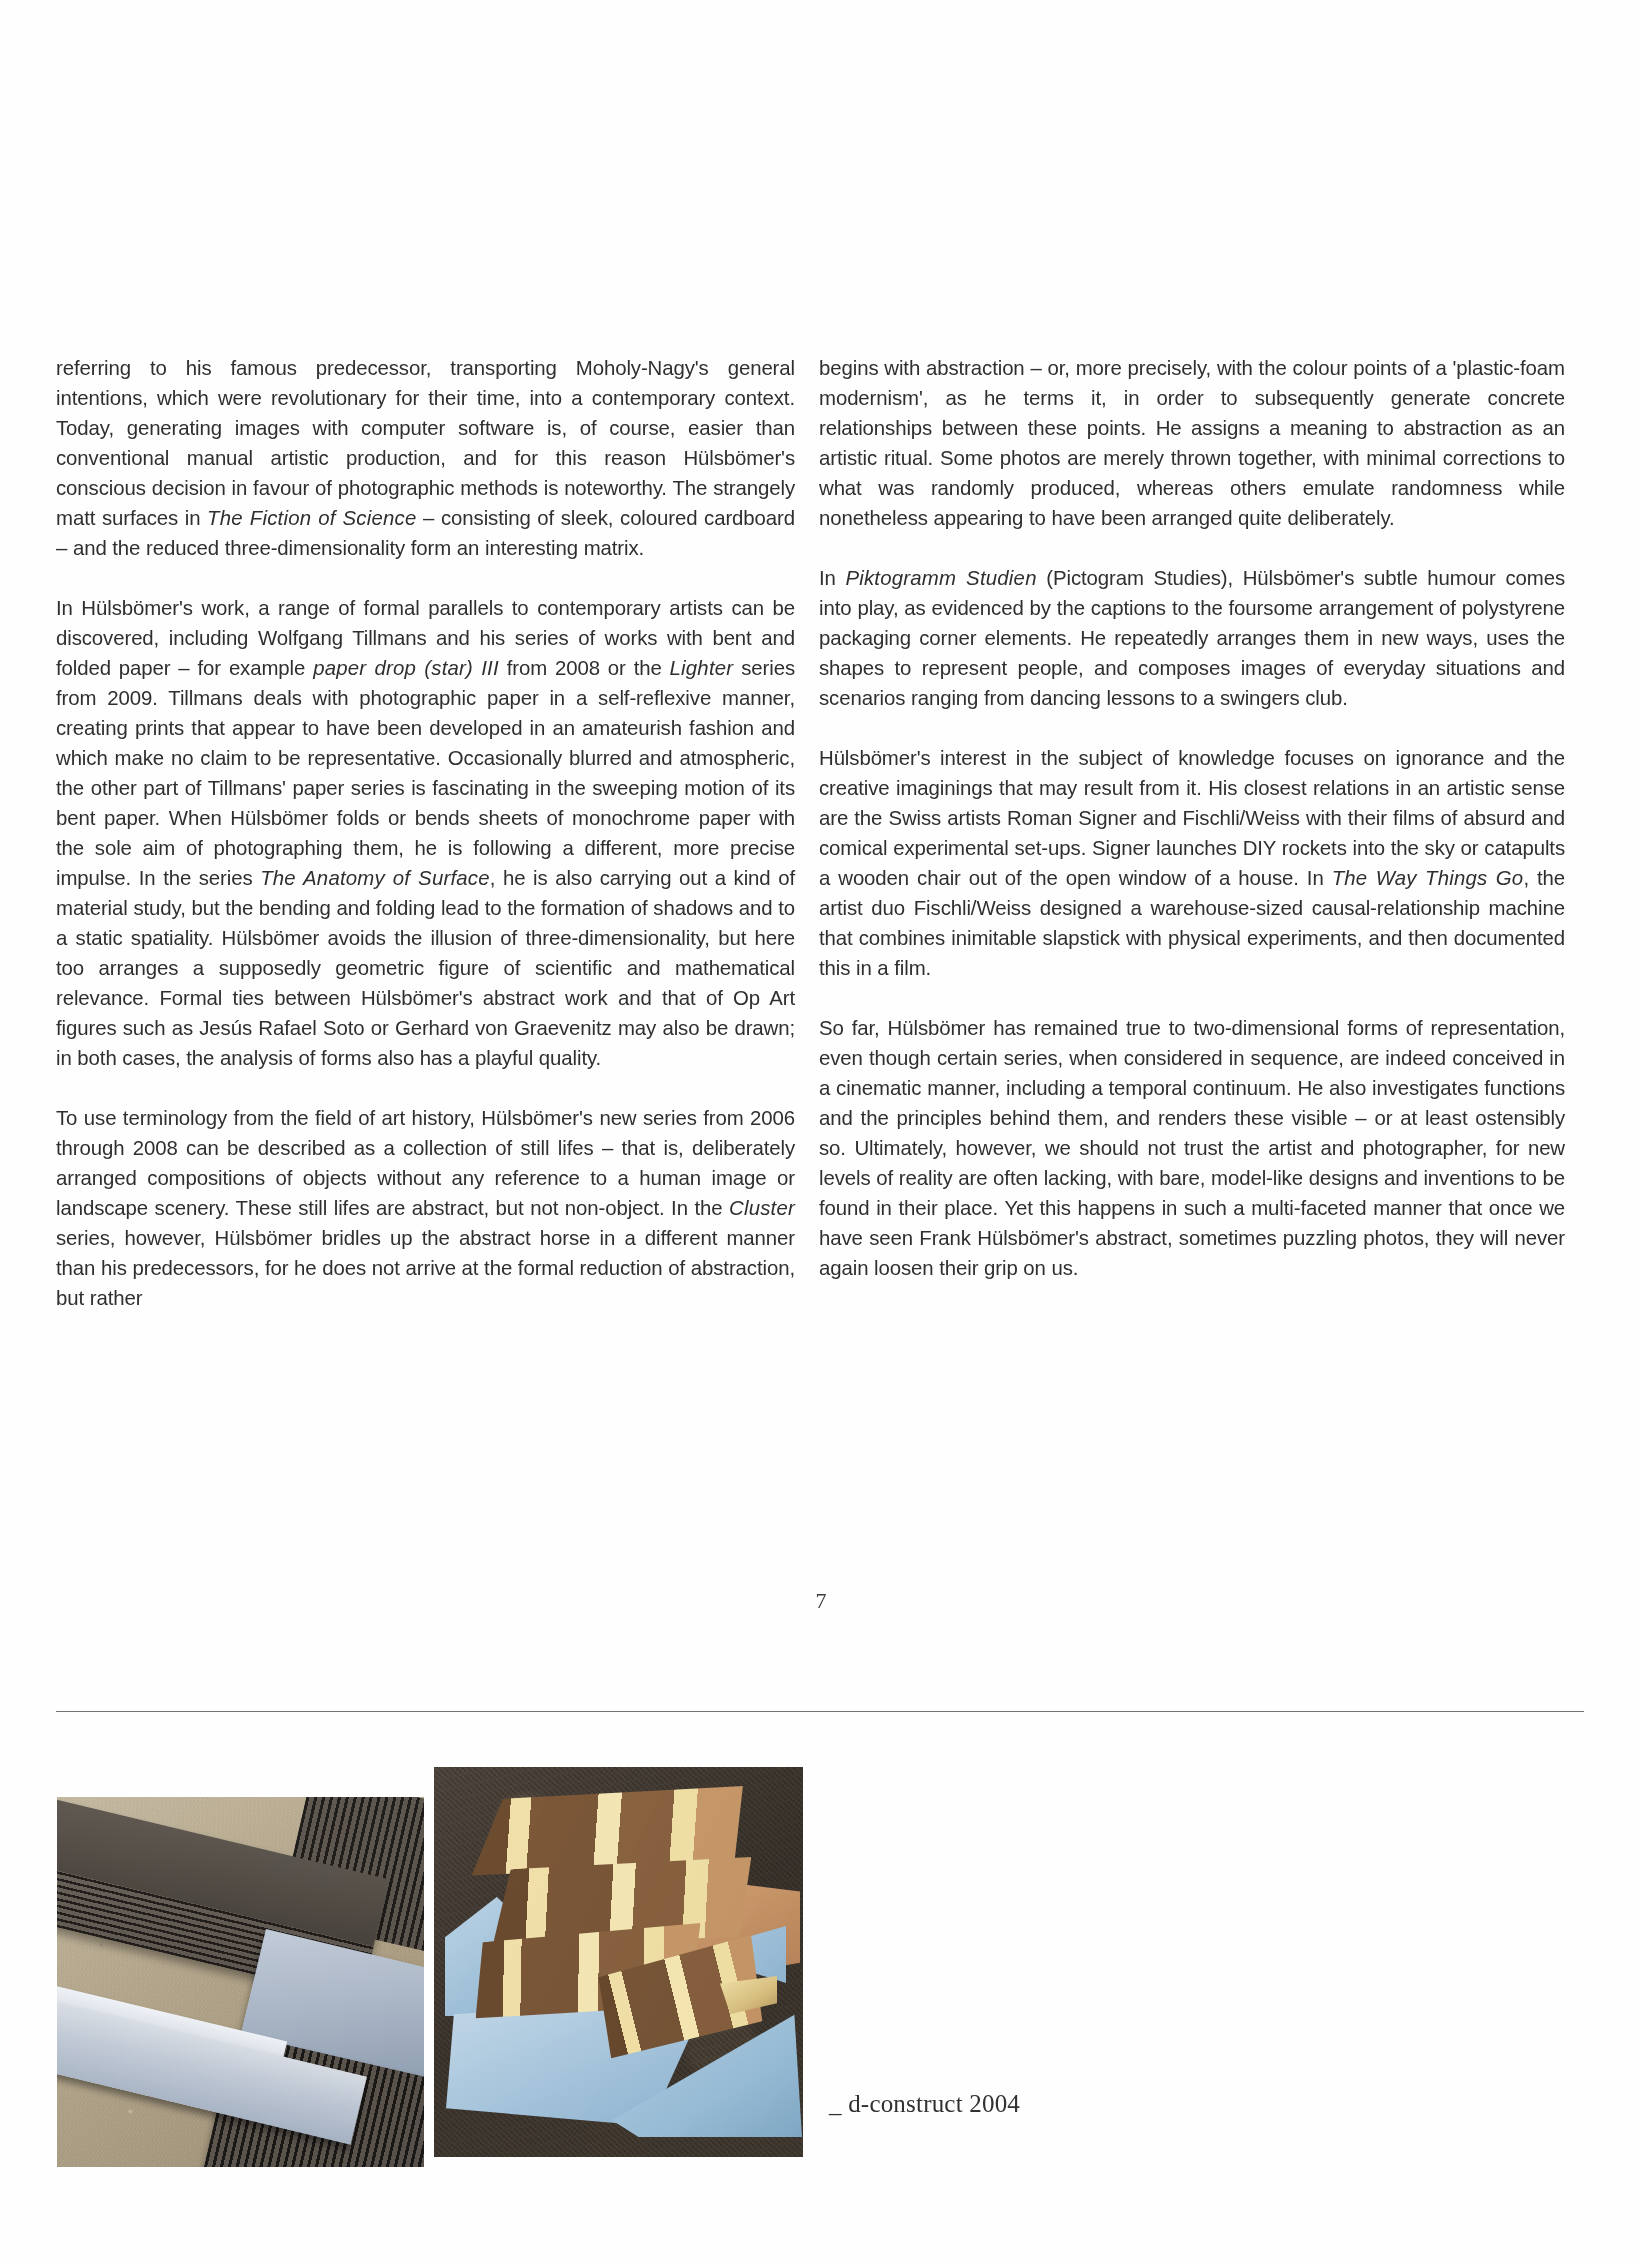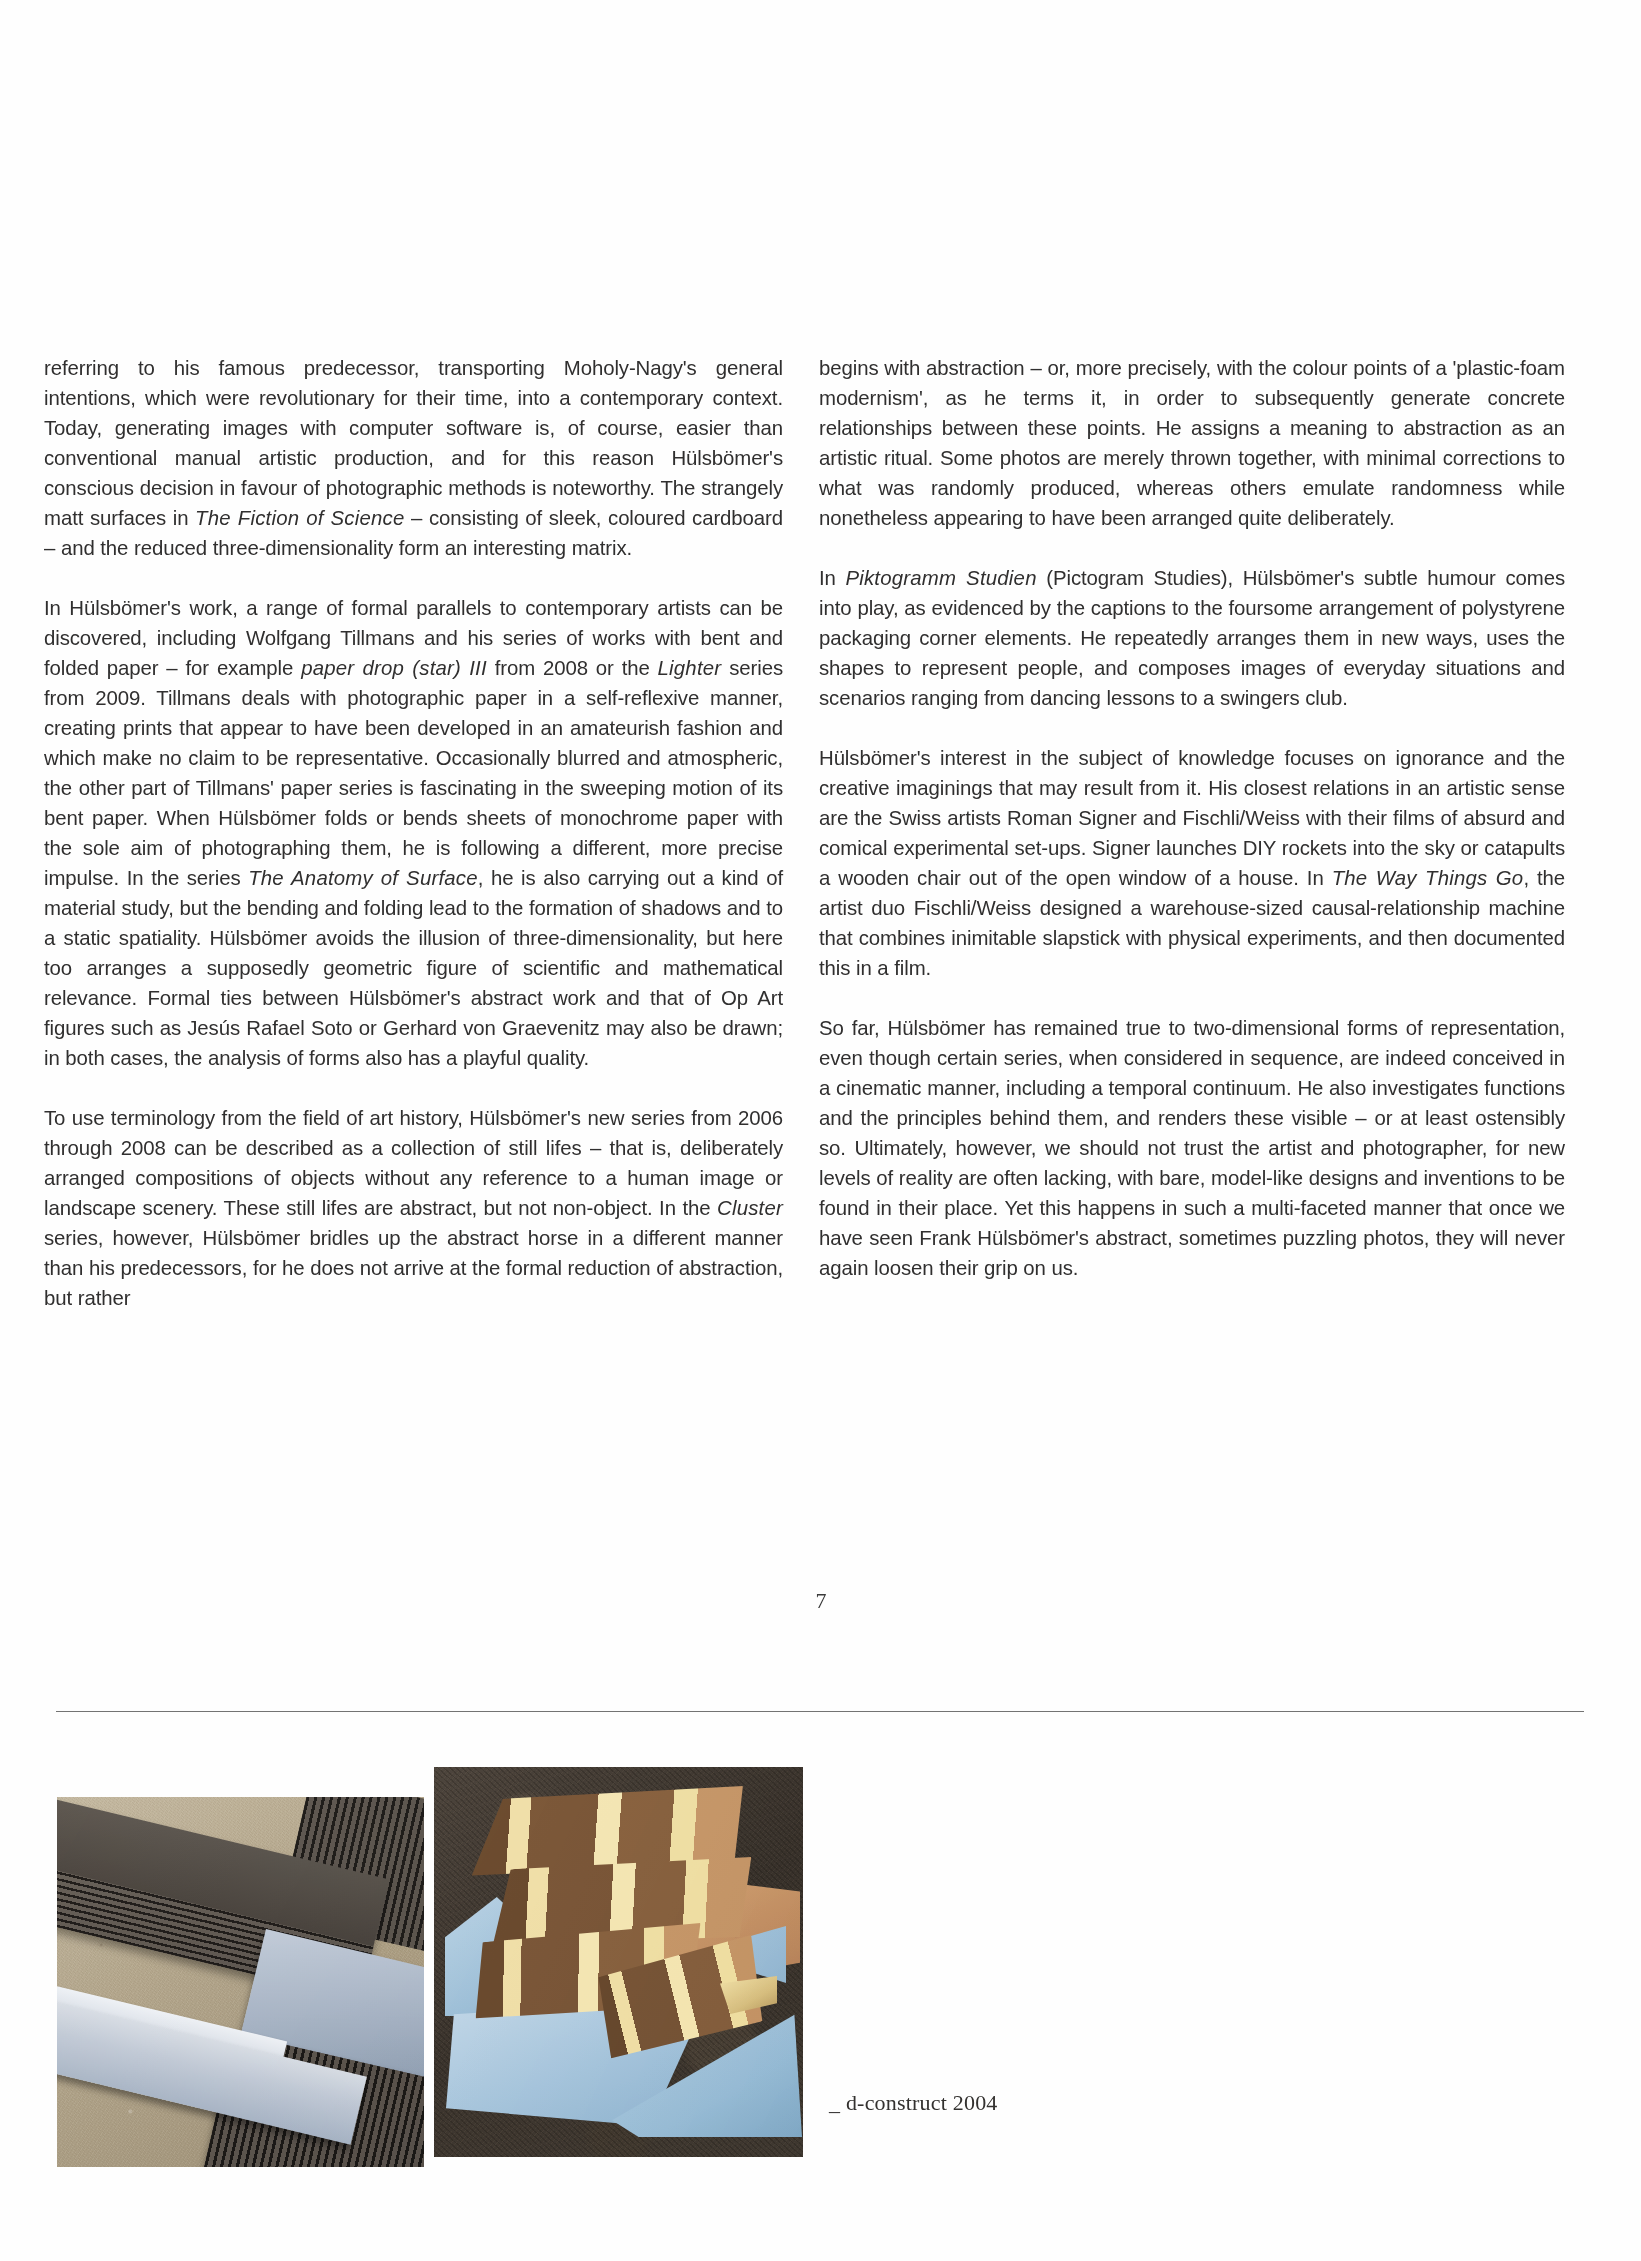--- a/index.html
+++ b/index.html
@@ -29,21 +29,21 @@
     width: 739px;
     text-align: justify;
     text-justify: inter-word;
     font-size: 20.4px;
     line-height: 30px;
     color: #302f2f;
     font-stretch: condensed;
     letter-spacing: -0.1px;
     word-spacing: 0.1px;
   }
-  .col-left  { left: 44px; }
+  .col-left  { left: 56px; }
   .col-right { left: 819px; width: 746px; }
 
   .col p {
     margin: 0 0 30px 0;
     text-align: justify;
   }
   .col p:last-child { margin-bottom: 0; }
   .col i, .col em {
     font-style: italic;
     letter-spacing: 0.2px;
@@ -281,21 +281,21 @@
     background: linear-gradient(115deg, rgba(255,255,255,0.045), rgba(0,0,0,0.10));
     mix-blend-mode: overlay;
   }
 
   
   .caption {
     position: absolute;
     left: 829px;
     top: 2090px;
     font-family: "Liberation Serif", "DejaVu Serif", serif;
-    font-size: 22px;
+    font-size: 25px;
     color: #33312f;
     letter-spacing: 0.2px;
     white-space: nowrap;
   }
 </style>
 </head>
 <body>
 
 <div class="page">
 

